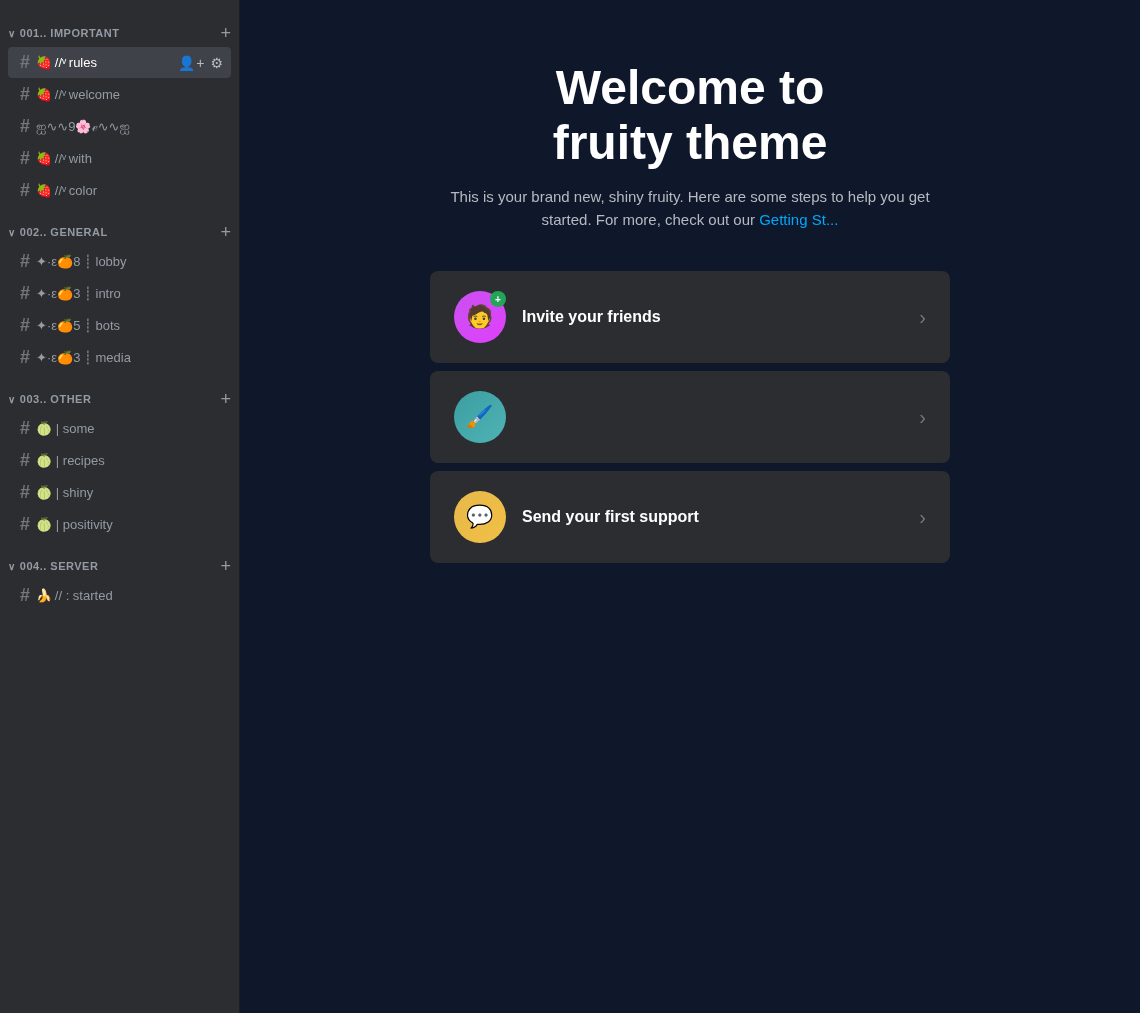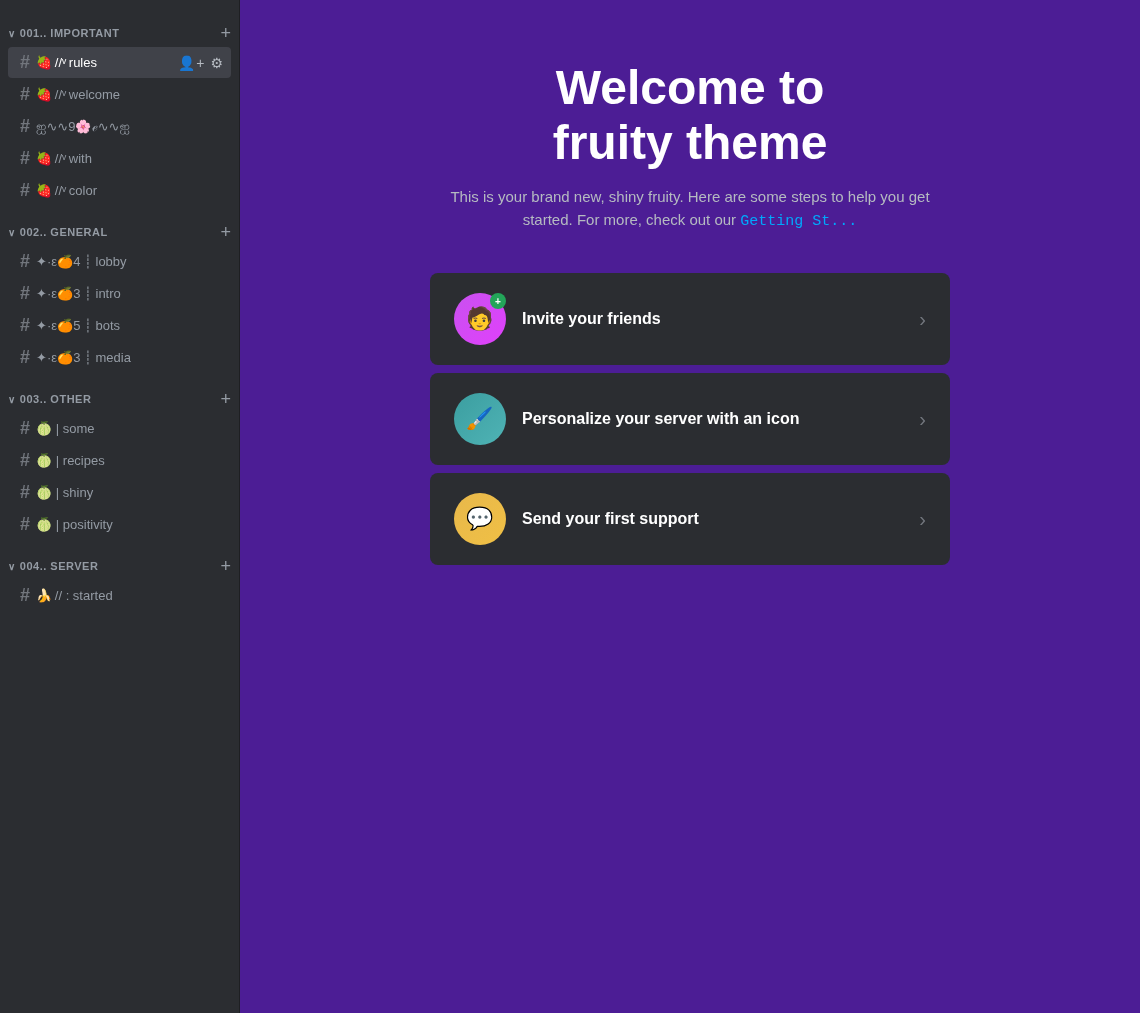--- a/index.html
+++ b/index.html
@@ -92,21 +92,21 @@
     .channel-icons {
       display: flex;
       gap: 6px;
       color: #b5bac1;
       font-size: 14px;
     }
 
     
     .main-content {
       flex: 1;
-      background: #4c1d95;
+      background: #0f172a;
       display: flex;
       flex-direction: column;
       align-items: center;
       justify-content: flex-start;
       padding: 60px 40px 40px 40px;
       overflow-y: auto;
     }
 
     .welcome-section {
       text-align: center;
@@ -124,21 +124,20 @@
 
     .welcome-subtitle {
       font-size: 15px;
       color: #b5bac1;
       line-height: 1.5;
     }
 
     .welcome-subtitle a {
       color: #00a8fc;
       text-decoration: none;
-      font-family: Liberation Mono, monospace;
     }
 
     .cards-container {
       width: 100%;
       max-width: 520px;
       display: flex;
       flex-direction: column;
       gap: 8px;
     }
 
@@ -246,21 +245,21 @@
   <div class="category-header">
     <span class="category-label">
       <span class="chevron">∨</span>
       <span>002.. GENERAL</span>
     </span>
     <span class="category-add">+</span>
   </div>
 
   <div class="channel-item">
     <span class="channel-hash">#</span>
-    <span class="channel-name">✦·ε🍊4 ┊ lobby</span>
+    <span class="channel-name">✦·ε🍊8 ┊ lobby</span>
   </div>
   <div class="channel-item">
     <span class="channel-hash">#</span>
     <span class="channel-name">✦·ε🍊3 ┊ intro</span>
   </div>
   <div class="channel-item">
     <span class="channel-hash">#</span>
     <span class="channel-name">✦·ε🍊5 ┊ bots</span>
   </div>
   <div class="channel-item">
@@ -324,21 +323,20 @@
         <div class="badge">+</div>
       </div>
       <span class="card-label">Invite your friends</span>
       <span class="card-chevron">›</span>
     </div>
 
     <div class="card">
       <div class="card-icon teal">
         <span style="font-size:22px;">🖌️</span>
       </div>
-      <span class="card-label">Personalize your server with an icon</span>
       <span class="card-chevron">›</span>
     </div>
 
     <div class="card">
       <div class="card-icon yellow">
         <span style="font-size:22px;">💬</span>
       </div>
       <span class="card-label">Send your first support</span>
       <span class="card-chevron">›</span>
     </div>

